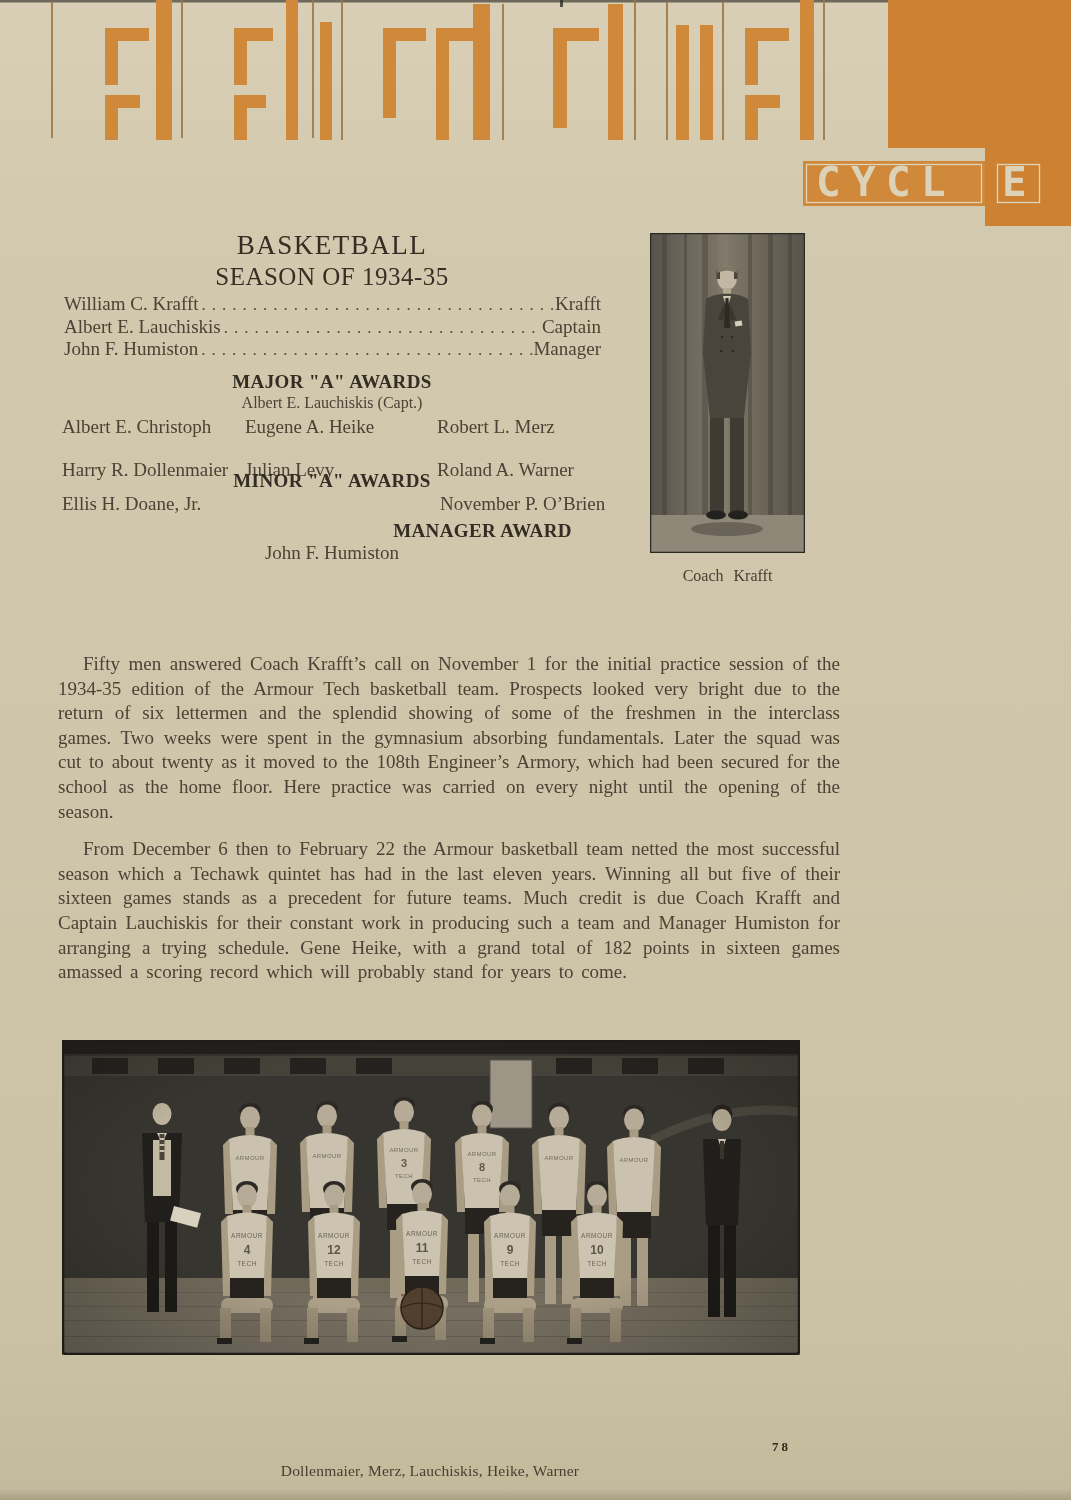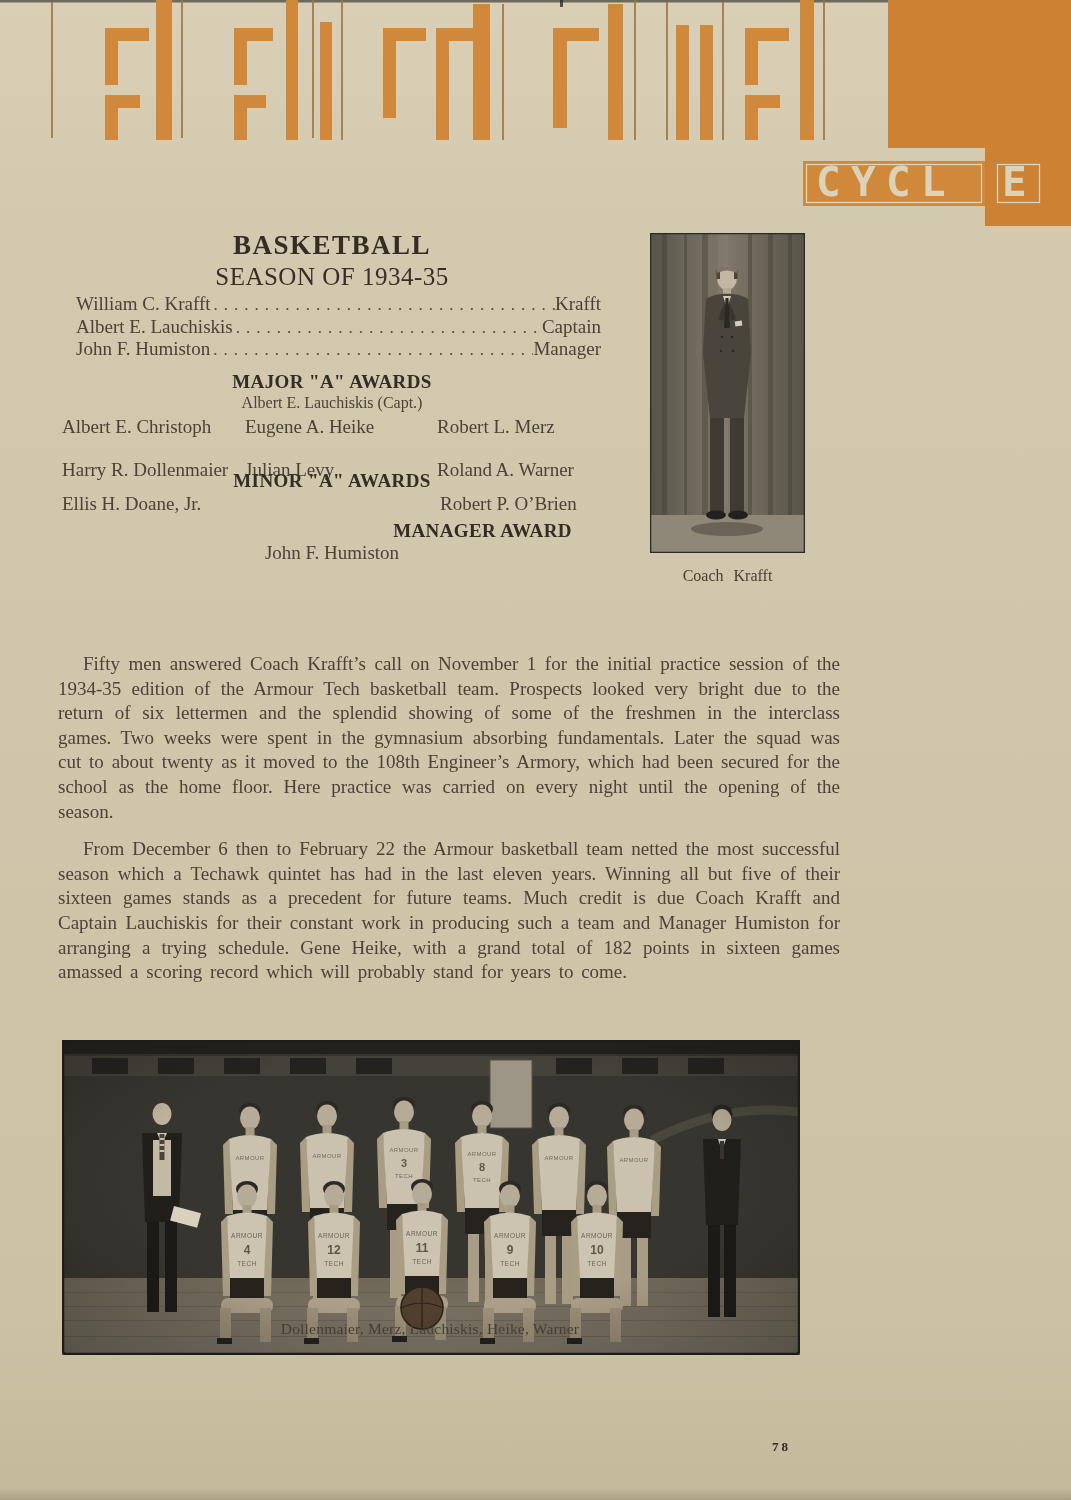--- a/index.html
+++ b/index.html
@@ -11,25 +11,25 @@
   .abs{position:absolute;}
   
   #banner-svg{left:0;top:0;}
   .orn{fill:#d0883a;}
   .ornblock{fill:#cd8233;}
   .hairline{fill:#9d7442;opacity:.85;}
   .cream-line{fill:none;stroke:#ddd4ba;stroke-width:1.3;}
   .cycle-letter{font-family:"DejaVu Sans Mono",monospace;font-weight:bold;font-size:41px;fill:#dbd2b8;}
   
   .center-col{left:92px;width:480px;text-align:center;}
-  #title{top:230px;font-size:27px;font-weight:bold;letter-spacing:1.5px;color:#332d24;}
+  #title{top:230px;font-size:27px;font-weight:normal;letter-spacing:1.5px;color:#332d24;}
   #subtitle{top:263px;font-size:25px;font-weight:normal;letter-spacing:.5px;color:#372f26;}
   
   #roster{left:64px;top:293px;width:537px;font-size:19px;}
-  .roster-row{display:flex;align-items:baseline;height:22.5px;margin-left:12px;}
+  .roster-row{display:flex;align-items:baseline;height:22.5px;}
   .leader{flex:1;overflow:hidden;white-space:nowrap;letter-spacing:6px;padding:0 3px;font-size:17px;color:#564d3e;}
   .rname,.rrole{white-space:nowrap;}
   
   .award-head{font-size:19px;font-weight:bold;color:#332d24;letter-spacing:.4px;}
   #major-head{top:371px;}
   #major-capt{top:394px;font-size:16px;}
   #major-grid{left:62px;top:416px;width:545px;display:grid;grid-template-columns:183px 192px auto;row-gap:21px;font-size:19px;}
   #minor-head{top:470px;}
   #minor-row{left:62px;top:493px;width:545px;font-size:19px;}
   #minor-right{position:absolute;left:378px;top:0;}
@@ -38,21 +38,21 @@
   
   #coach-photo{left:650px;top:233px;}
   #coach-caption{left:650px;top:567px;width:155px;text-align:center;font-size:16px;word-spacing:6px;color:#473f32;}
   
   #body-text{left:58px;top:620px;width:782px;font-size:19px;line-height:24.6px;text-align:justify;word-spacing:3px;color:#4b4336;margin-top:32px;}
   #body-text p{margin:0 0 13px 0;text-indent:25px;}
   
   #team-photo{left:62px;top:1040px;}
   .tp-caption{left:160px;width:540px;text-align:center;font-size:15.5px;color:#473f32;letter-spacing:.2px;}
   #tp-cap1{top:1363px;}
-  #tp-cap2{top:1320px;}
+  #tp-cap2{top:1462px;}
   
   #page-number{left:772px;top:1439px;font-size:13px;font-weight:bold;letter-spacing:3px;color:#2e2a22;}
   #bottom-edge{left:0;top:1489px;width:1071px;height:11px;background:linear-gradient(180deg,#c2b89d,#a89f84);}
   
   .jersey-word{font-family:"Liberation Sans",sans-serif;font-size:6.5px;fill:#6b6456;letter-spacing:.5px;text-anchor:middle;}
   .jersey-num{font-family:"Liberation Sans",sans-serif;font-size:12px;font-weight:bold;fill:#5d574a;text-anchor:middle;}
   .jersey-word-bk{font-family:"Liberation Sans",sans-serif;font-size:6px;fill:#736c5d;letter-spacing:.4px;text-anchor:middle;}
   .jersey-num-bk{font-family:"Liberation Sans",sans-serif;font-size:11px;font-weight:bold;fill:#625b4d;text-anchor:middle;}
 </style>
 </head>
@@ -148,21 +148,21 @@
     <span>Albert E. Christoph</span>
     <span>Eugene A. Heike</span>
     <span>Robert L. Merz</span>
     <span>Harry R. Dollenmaier</span>
     <span>Julian Levy</span>
     <span>Roland A. Warner</span>
   </div>
   <div id="minor-head" class="abs center-col award-head">MINOR "A" AWARDS</div>
   <div id="minor-row" class="abs">
     <span>Ellis H. Doane, Jr.</span>
-    <span id="minor-right">Robert P. O’Brien</span>
+    <span id="minor-right">November P. O’Brien</span>
   </div>
   <div id="manager-head" class="abs center-col award-head">MANAGER AWARD</div>
   <div id="manager-name" class="abs center-col">John F. Humiston</div>
 
   <svg id="coach-photo" class="abs" width="155" height="320" viewBox="0 0 155 320">
     <defs>
       <linearGradient id="curtG" x1="0" y1="0" x2="1" y2="0">
         <stop offset="0" stop-color="#57524a"></stop>
           <stop offset=".25" stop-color="#6e685c"></stop>
         <stop offset=".5" stop-color="#7e7769"></stop>

